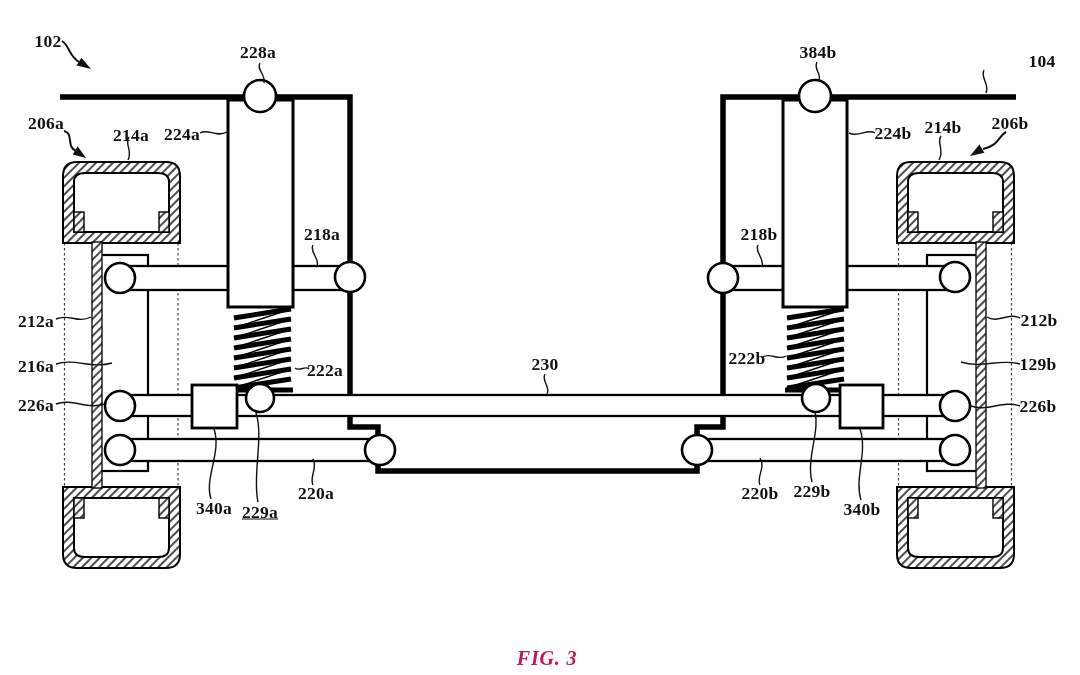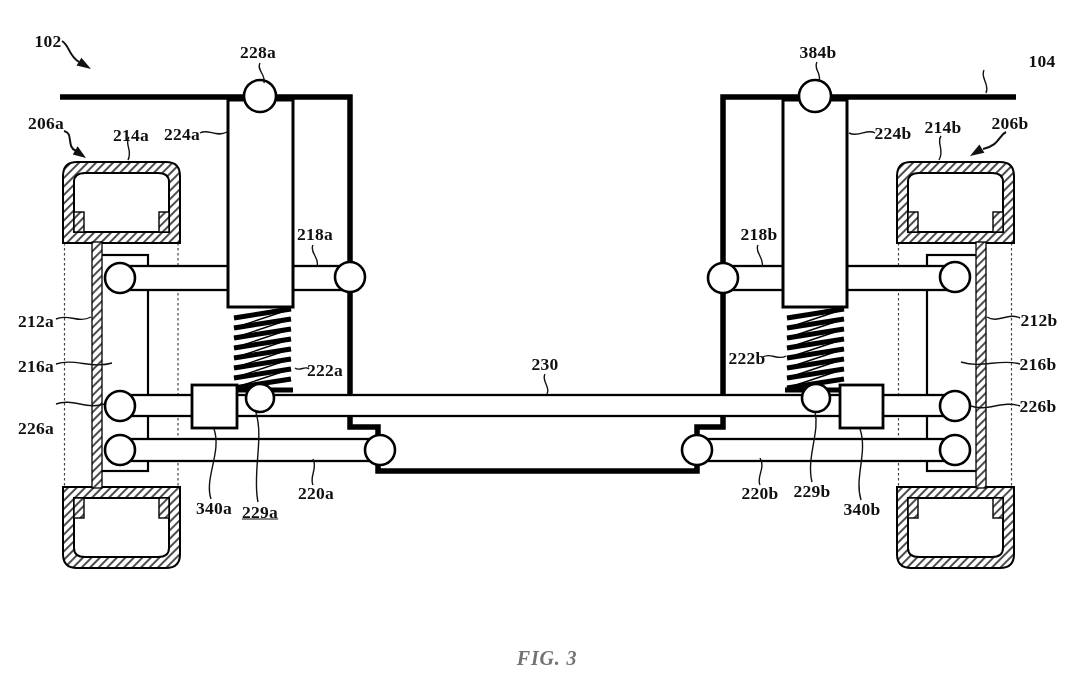--- a/index.html
+++ b/index.html
@@ -8,21 +8,21 @@
     font-family:"Liberation Serif", serif;
   }
   #fig-svg{position:absolute;left:0;top:0;}
   .ref-label{
     position:absolute;transform:translate(-50%,-50%);
     font-weight:bold;font-size:17.5px;color:#111;white-space:nowrap;
     letter-spacing:0.3px;
   }
   #fig-caption{
     position:absolute;transform:translate(-50%,-50%);
-    font-weight:bold;font-style:italic;font-size:20px;color:#737373;
+    font-weight:bold;font-style:italic;font-size:20px;color:#be185d;
     letter-spacing:0.8px;
   }
 </style>
 </head>
 <body>
 
 <div id="canvas">
 
 <svg id="fig-svg" width="1080" height="675" viewBox="0 0 1080 675">
   <defs>
@@ -165,27 +165,27 @@
       <div class="ref-label" style="left: 48px; top: 41px;">102</div>
       <div class="ref-label" style="left: 258px; top: 52px;">228a</div>
       <div class="ref-label" style="left: 818px; top: 52px;">384b</div>
       <div class="ref-label" style="left: 1042px; top: 61px;">104</div>
       <div class="ref-label" style="left: 46px; top: 123px;">206a</div>
       <div class="ref-label" style="left: 131px; top: 135px;">214a</div>
       <div class="ref-label" style="left: 182px; top: 134px;">224a</div>
       <div class="ref-label" style="left: 893px; top: 133px;">224b</div>
       <div class="ref-label" style="left: 943px; top: 127px;">214b</div>
       <div class="ref-label" style="left: 1010px; top: 123px;">206b</div>
-      <div class="ref-label" style="left: 315px; top: 234px;">218a</div>
+      <div class="ref-label" style="left: 322px; top: 234px;">218a</div>
       <div class="ref-label" style="left: 759px; top: 234px;">218b</div>
       <div class="ref-label" style="left: 36px; top: 321px;">212a</div>
       <div class="ref-label" style="left: 1039px; top: 320px;">212b</div>
       <div class="ref-label" style="left: 36px; top: 366px;">216a</div>
-      <div class="ref-label" style="left: 1038px; top: 364px;">216b</div>
-      <div class="ref-label" style="left: 36px; top: 428px; text-align: center;">226a</div>
+      <div class="ref-label" style="left: 1038px; top: 364px;">129b</div>
+      <div class="ref-label" style="left: 36px; top: 405px; text-align: center;">226a</div>
       <div class="ref-label" style="left: 1038px; top: 406px;">226b</div>
       <div class="ref-label" style="left: 325px; top: 370px;">222a</div>
       <div class="ref-label" style="left: 747px; top: 358px;">222b</div>
       <div class="ref-label" style="left: 545px; top: 364px;">230</div>
       <div class="ref-label" style="left: 316px; top: 493px;">220a</div>
       <div class="ref-label" style="left: 760px; top: 493px;">220b</div>
       <div class="ref-label" style="left: 214px; top: 508px;">340a</div>
       <div class="ref-label" style="left: 260px; top: 512px; text-decoration: underline;">229a</div>
       <div class="ref-label" style="left: 812px; top: 491px;">229b</div>
       <div class="ref-label" style="left: 862px; top: 509px;">340b</div>

